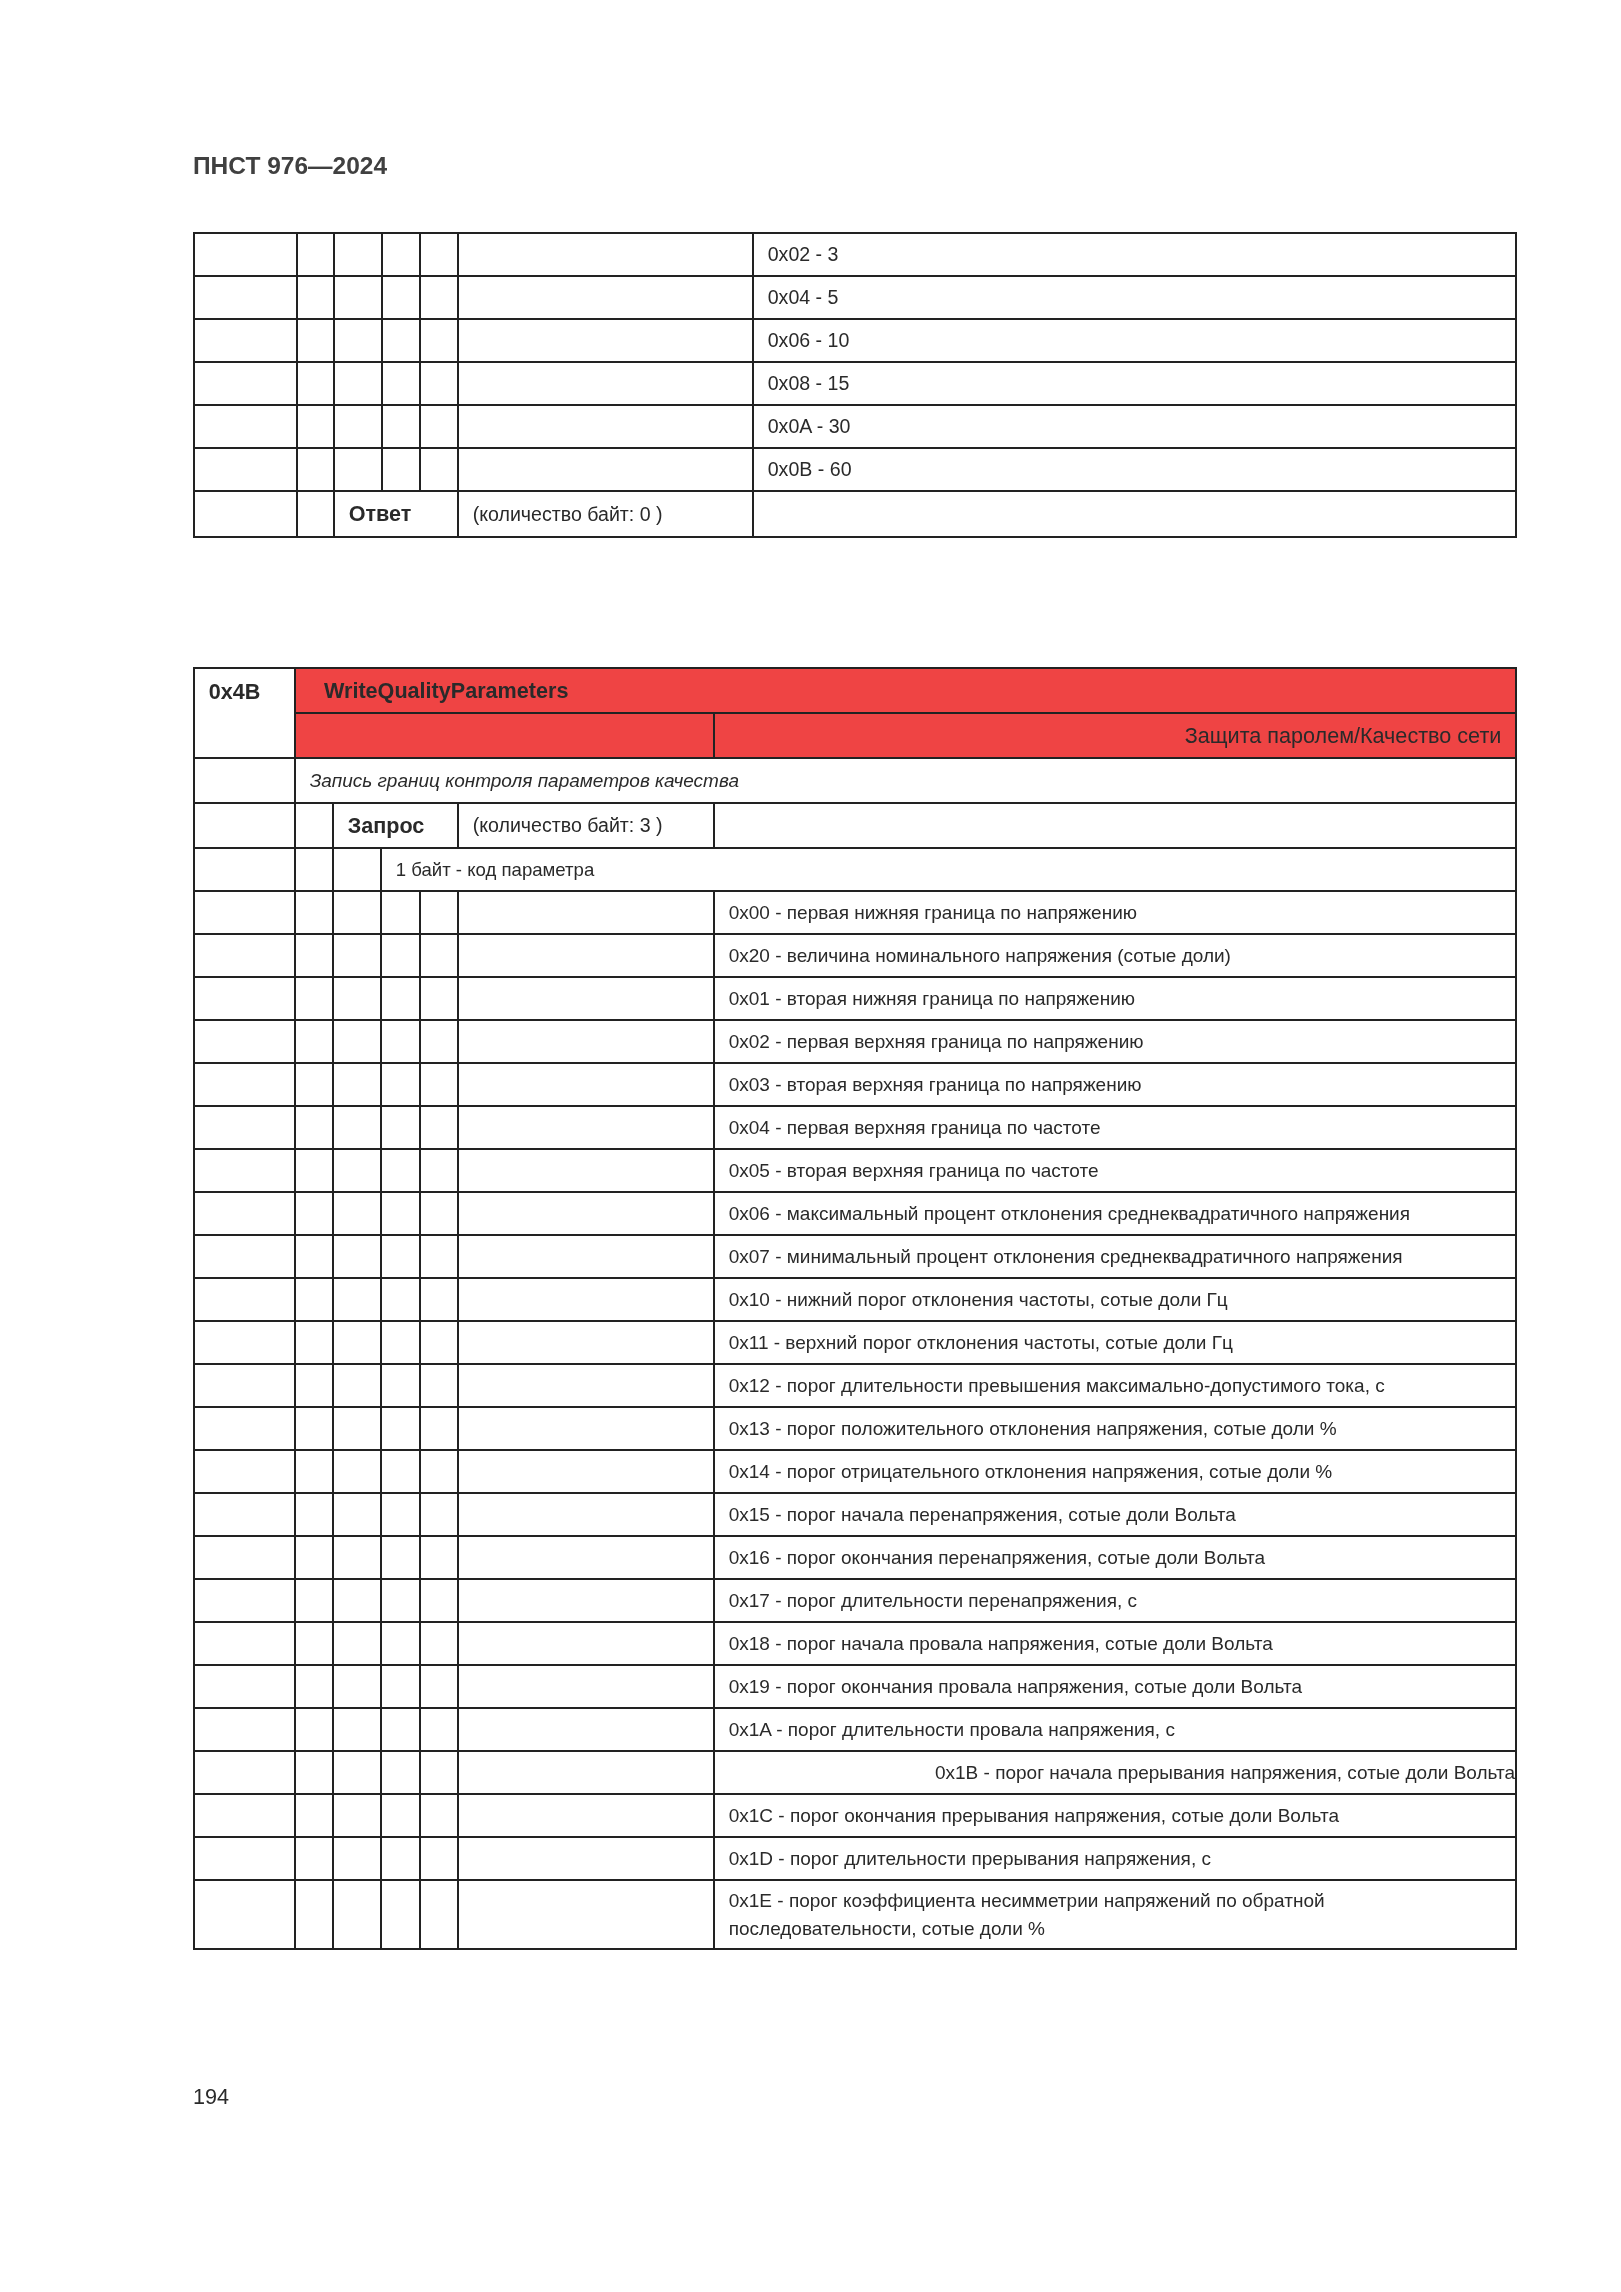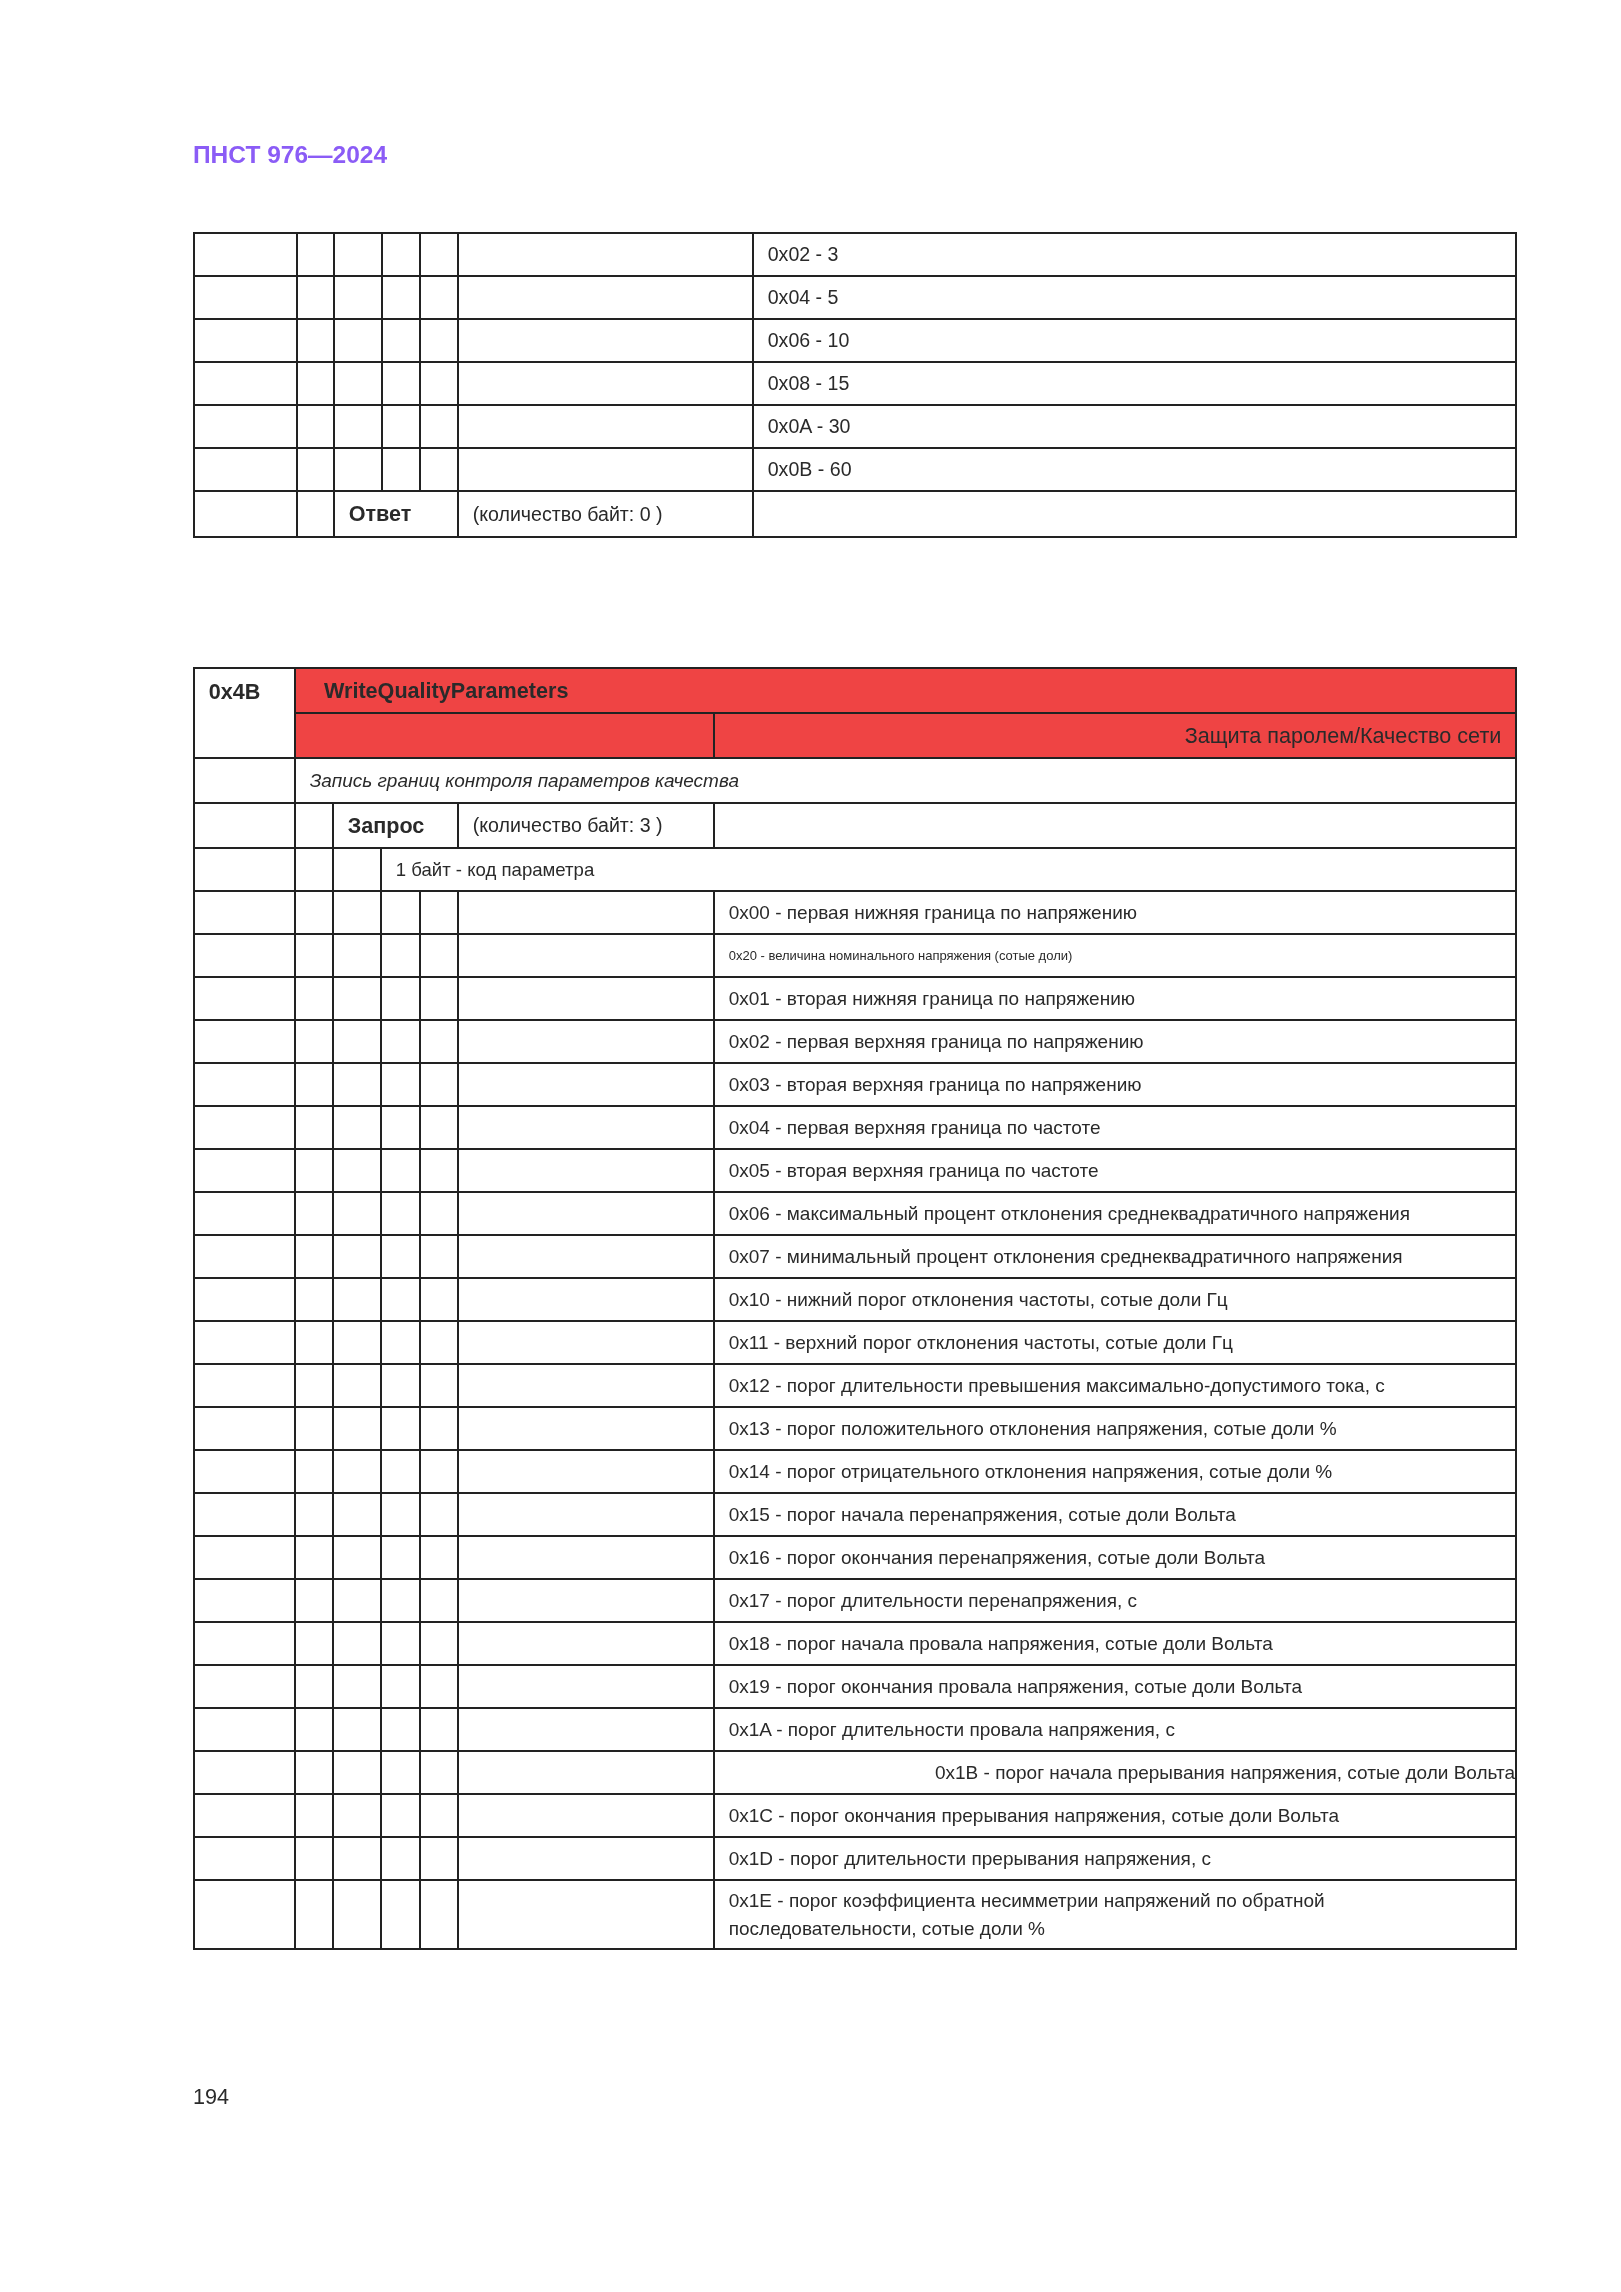--- a/index.html
+++ b/index.html
@@ -1,17 +1,17 @@
 <!DOCTYPE html>
 <html><head>
 <meta charset="utf-8">
 <style>
   html,body{margin:0;padding:0;background:#fff;}
   body{width:1621px;height:2293px;position:relative;overflow:hidden;font-family:"Liberation Sans",sans-serif;color:#2a2a2a;}
-  .hdr{position:absolute;left:193px;top:141px;font-size:24.5px;font-weight:bold;color:#8b5cf6;}
+  .hdr{position:absolute;left:193px;top:152px;font-size:24.5px;font-weight:bold;color:#404040;}
   .pnum{position:absolute;left:193px;top:2084px;font-size:21.6px;color:#2a2a2a;}
   table{position:absolute;left:193px;border-collapse:collapse;table-layout:fixed;}
   td{border:2.9px solid #222;padding:0;font-size:19.6px;vertical-align:middle;white-space:nowrap;overflow:hidden;}
   td.v{border-width:2px;}
   .t1 td{height:41px;}
   .txt{padding-left:13.7px;}
   .b{font-weight:bold;font-size:21.6px;}
   .gray{background:#ef4444;padding-left:28px;}
   .it{font-style:italic;font-size:19px;}
   .right{text-align:right;padding-right:13.7px;font-size:21.6px;}
@@ -143,21 +143,21 @@
         <td class=""></td>
         <td class="txt" style="font-size:19px;">0x00 - первая нижняя граница по напряжению</td>
       </tr>
       <tr>
         <td class=""></td>
         <td class="v"></td>
         <td class="v"></td>
         <td class="v"></td>
         <td class="v"></td>
         <td class=""></td>
-        <td class="txt" style="font-size:13px;border-radius:19px;">0x20 - величина номинального напряжения (сотые доли)</td>
+        <td class="txt" style="font-size:19px;border-radius:19px;">0x20 - величина номинального напряжения (сотые доли)</td>
       </tr>
       <tr>
         <td class=""></td>
         <td class="v"></td>
         <td class="v"></td>
         <td class="v"></td>
         <td class="v"></td>
         <td class=""></td>
         <td class="txt" style="font-size:19px;">0x01 - вторая нижняя граница по напряжению</td>
       </tr>

